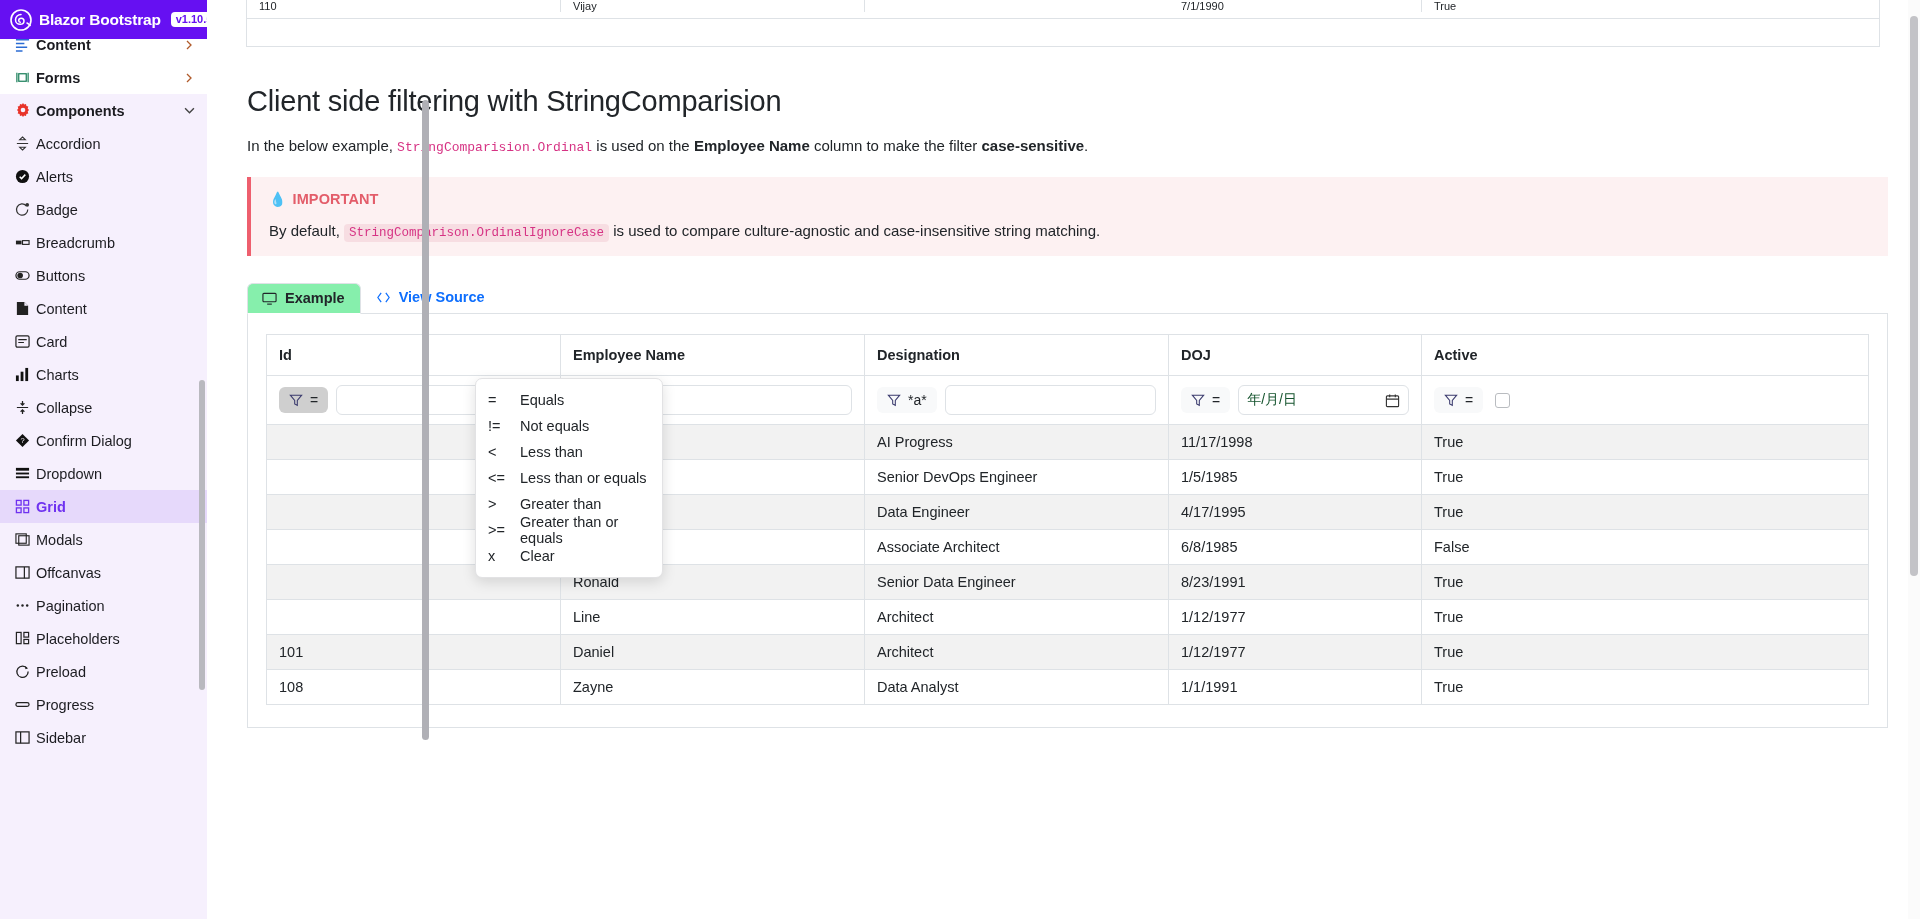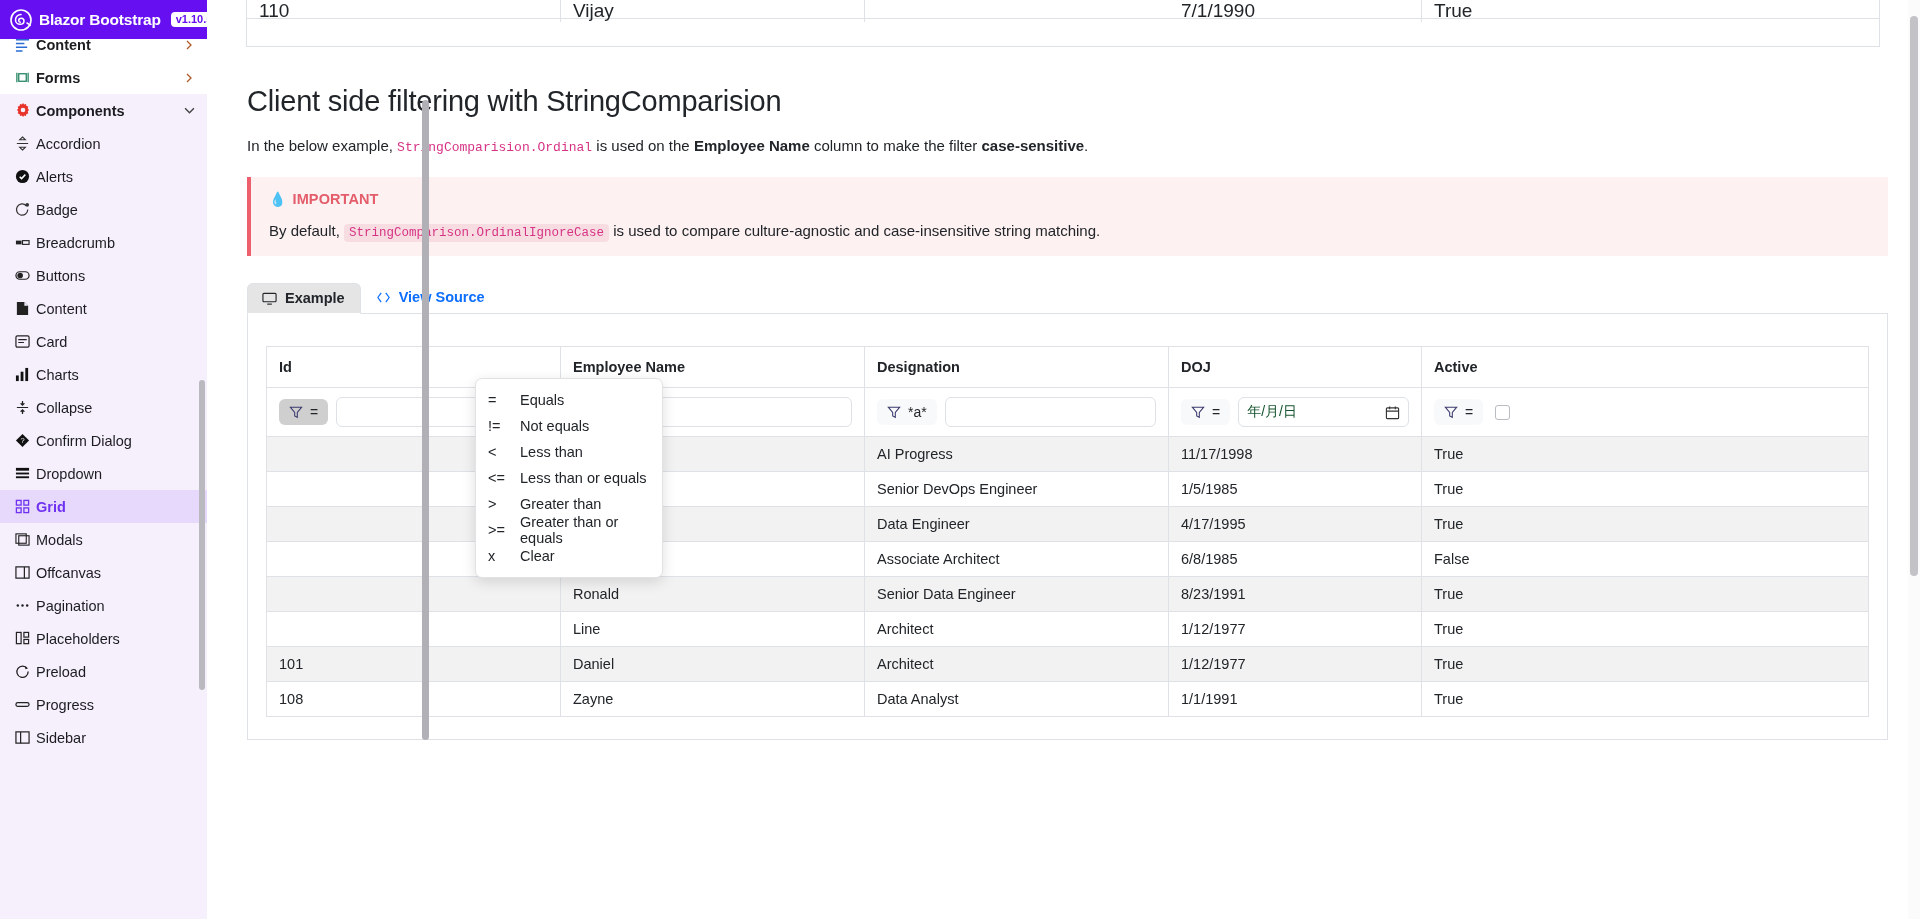--- a/index.html
+++ b/index.html
@@ -82,21 +82,21 @@
   .top-table-stub {
     border: 1px solid #dee2e6;
     border-top: none;
     margin: 0 8px 0 8px;
     height: 47px;
     position: relative;
     background: #fff;
   }
   .stub-row {
     display: flex; height: 19px; align-items: flex-start;
-    font-size: 19px; color: #212529;
+    font-size: 11px; color: #212529;
     border-bottom: 1px solid #dee2e6;
   }
   .stub-cell { padding: 0 12px; border-right: 1px solid #dee2e6; overflow: hidden; }
   .stub-c1 { width: 314px; }
   .stub-c2 { width: 304px; }
   .stub-c3 { width: 304px; }
   .stub-c4 { width: 253px; }
   .stub-c5 { width: 94px; border-right: none; }
 
   h2.section-title {
@@ -136,34 +136,34 @@
   
   .tab-card { margin: 24px 0 0 9px; }
   .tabs { display: flex; align-items: flex-end; height: 34px; border-bottom: 1px solid #dee2e6; }
   .tab {
     display: flex; align-items: center; gap: 8px;
     font-size: 14.5px; font-weight: bold;
     padding: 7px 15px 7px 14px;
     cursor: pointer; line-height: 1;
   }
   .tab.active {
-    color: #212529; background: #e5e5e5;
+    color: #212529; background: #86efac;
     border: 1px solid #dee2e6; border-bottom: 1px solid #fff;
     border-radius: 6px 6px 0 0; margin-bottom: -1px;
   }
   .tab.idle { color: #0d6efd; border: 1px solid transparent; }
   .tab-icon { display: flex; align-items: center; }
   .tab-panel {
     border: 1px solid #dee2e6; border-top: none;
     padding: 20px 18px 22px 18px;
     background: #fff;
   }
 
   
-  table.grid { width: 100%; border-collapse: collapse; table-layout: fixed; margin-top: 12px; }
+  table.grid { width: 100%; border-collapse: collapse; table-layout: fixed; }
   table.grid th, table.grid td {
     border: 1px solid #dee2e6;
     font-size: 14.5px; color: #212529;
     padding: 9px 12px;
     text-align: left; vertical-align: middle;
   }
   table.grid th { font-weight: bold; padding: 12px 12px; }
   .col-id { width: 294px; }
   .col-name { width: 304px; }
   .col-desig { width: 304px; }

